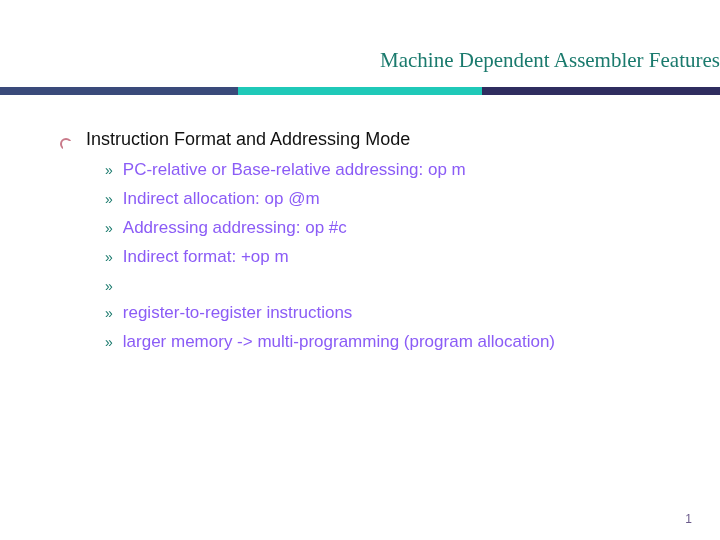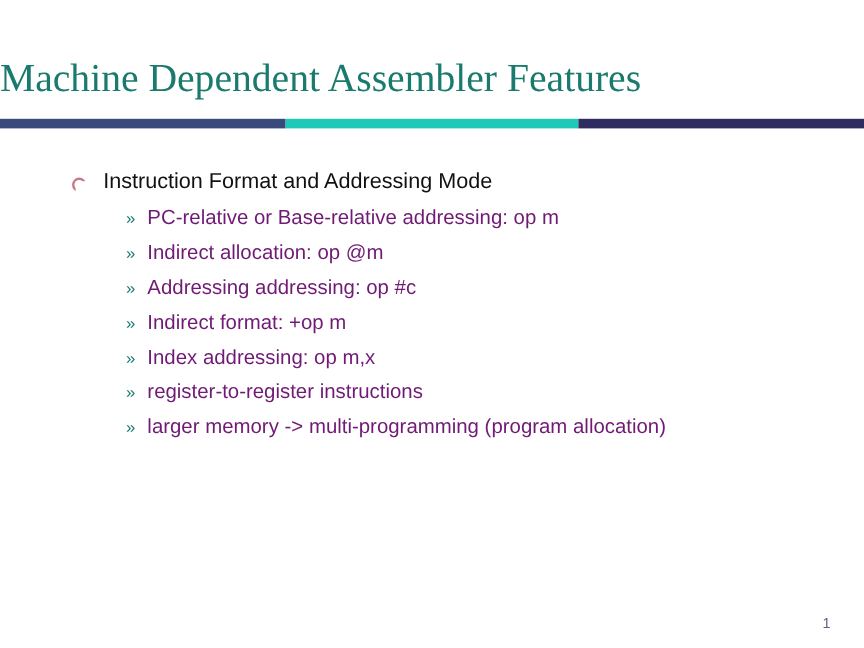--- a/index.html
+++ b/index.html
@@ -6,41 +6,41 @@
     body {
       width: 720px;
       height: 540px;
       background: #ffffff;
       font-family: Arial, Helvetica, sans-serif;
       position: relative;
       overflow: hidden;
     }
     .title {
       font-family: 'Palatino Linotype', 'Book Antiqua', Palatino, serif;
-      font-size: 33px;
+      font-size: 21px;
       color: #1a7a6d;
-      text-align: left;
+      text-align: right;
       padding-top: 48px;
       padding-bottom: 14px;
       font-weight: normal;
     }
     .divider {
       width: 100%;
       height: 8px;
       display: flex;
     }
     .divider .seg1 { background: #3a4a7a; flex: 0 0 33%; }
     .divider .seg2 { background: #1fc9b8; flex: 0 0 34%; }
     .divider .seg3 { background: #2f2d5f; flex: 0 0 33%; }
     .content {
       padding: 34px 50px 0 60px;
     }
     .main-item {
       display: flex;
-      align-items: center;
+      align-items: flex-end;
       margin-bottom: 10px;
     }
     .main-bullet {
       width: 12px;
       height: 12px;
       border: 2px solid #c97a8a;
       border-radius: 50%;
       margin-right: 14px;
       margin-top: 4px;
       flex-shrink: 0;
@@ -70,21 +70,21 @@
     .sub-bullet {
       color: #1a7a6d;
       font-size: 14px;
       margin-right: 12px;
       margin-top: 2px;
       flex-shrink: 0;
       letter-spacing: -2px;
     }
     .sub-text {
       font-size: 17px;
-      color: #701a75;
+      color: #8b5cf6;
     }
     .page-num {
       position: absolute;
       bottom: 14px;
       right: 28px;
       font-size: 12px;
       color: #6a5a8a;
     }
   </style>
 </head>
@@ -115,21 +115,20 @@
     <div class="sub-item">
       <span class="sub-bullet">»</span>
       <span class="sub-text">Addressing addressing: op #c</span>
     </div>
     <div class="sub-item">
       <span class="sub-bullet">»</span>
       <span class="sub-text">Indirect format: +op m</span>
     </div>
     <div class="sub-item">
       <span class="sub-bullet">»</span>
-      <span class="sub-text">Index addressing: op m,x</span>
     </div>
     <div class="sub-item">
       <span class="sub-bullet">»</span>
       <span class="sub-text">register-to-register instructions</span>
     </div>
     <div class="sub-item">
       <span class="sub-bullet">»</span>
       <span class="sub-text">larger memory -&gt; multi-programming (program allocation)</span>
     </div>
   </div>

